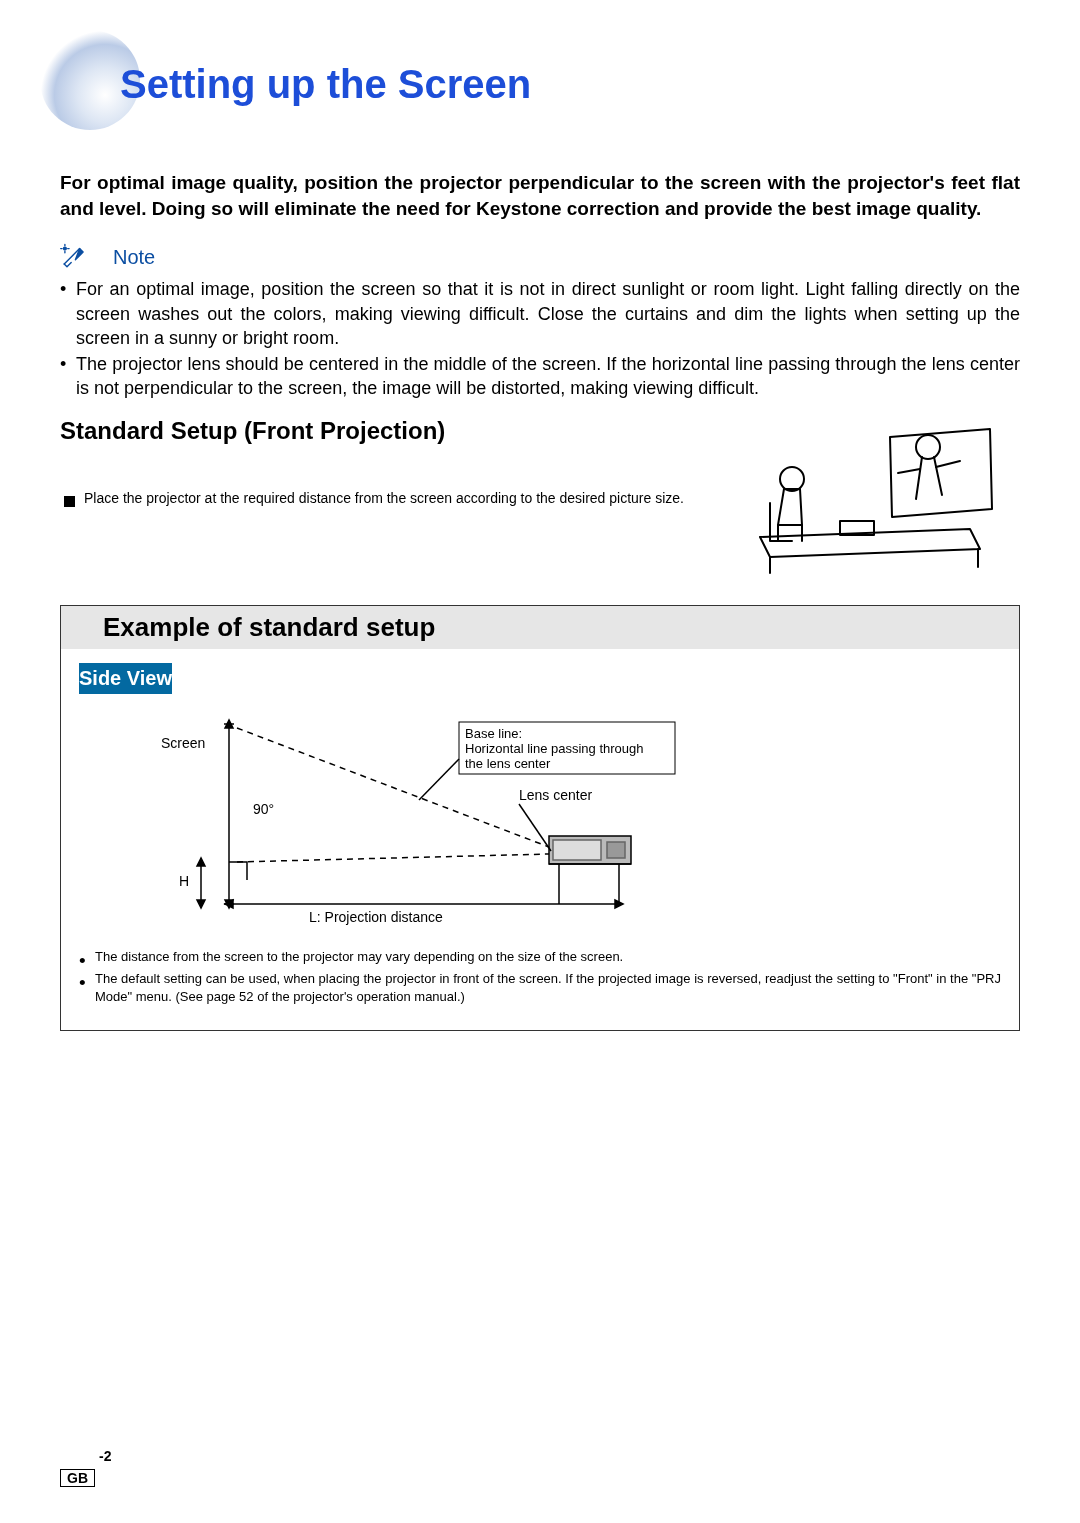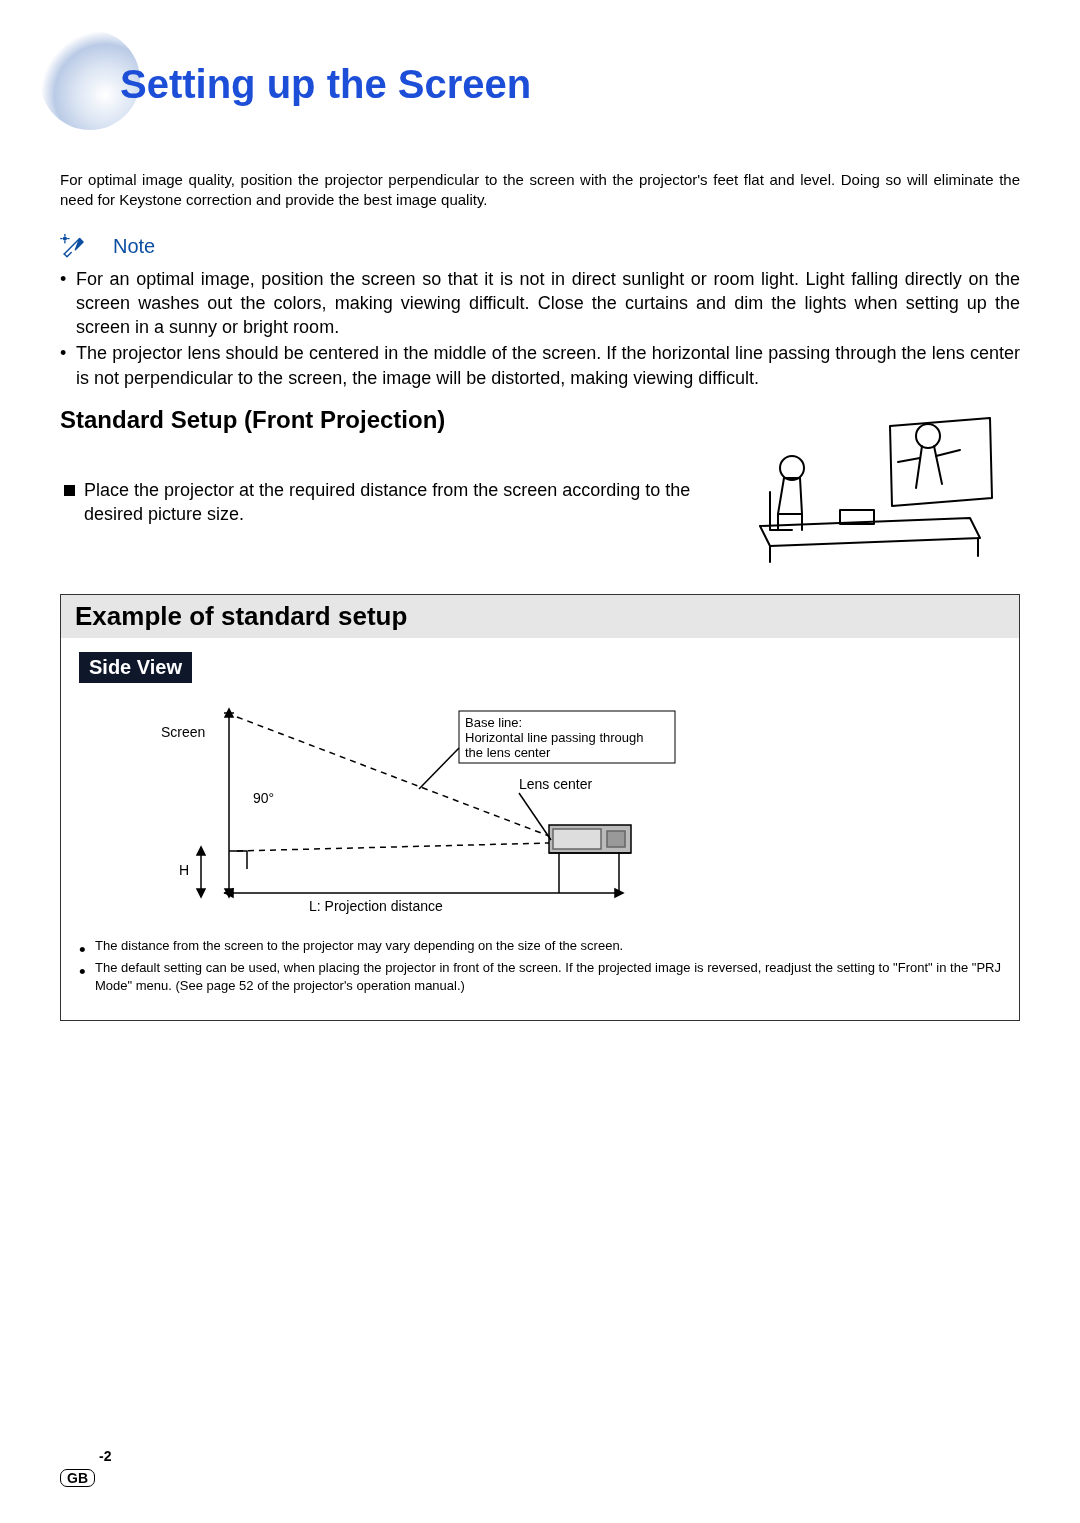--- a/index.html
+++ b/index.html
@@ -11,57 +11,57 @@
     position: absolute; left: -20px; top: -10px; width: 100px; height: 100px;
     background: radial-gradient(circle at 65% 65%, rgba(255,255,255,0) 0%, rgba(180,200,230,0.45) 30%, rgba(130,160,210,0.55) 55%, rgba(255,255,255,0) 70%);
     border-radius: 50%;
   }
   .page-title {
     position: absolute; left: 60px; top: 22px;
     font-size: 40px; font-weight: bold; color: #1d4ed8;
     font-family: Arial, Helvetica, sans-serif;
   }
 
-  .intro-bold { font-size: 15px; font-weight: normal; text-align: justify; line-height: 1.35; }
+  .intro-bold { font-size: 19px; font-weight: bold; text-align: justify; line-height: 1.35; }
 
   .note-row { display:flex; align-items:center; gap:25px; margin-top:22px; margin-bottom:6px; }
   .note-icon-svg { width:28px; height:28px; flex-shrink:0; }
   .note-word { color:#0b4ea2; font-size:20px; }
 
   .bullets { list-style:none; padding-left:0; font-size:18px; line-height:1.35; text-align:justify; }
   .bullets li { position:relative; padding-left:16px; margin-bottom:2px; }
   .bullets li::before { content:"•"; position:absolute; left:0; top:0; font-size:18px; }
 
   .two-col { display:flex; gap:4px; margin-top:16px; }
   .two-col .left { flex:1; }
   .two-col .right { width:310px; display:flex; align-items:flex-start; justify-content:center; }
 
   .sub-heading { font-size:24px; font-weight:bold; margin-bottom:6px; }
-  .sq-bullets { list-style:none; padding-left:0; font-size:18px; line-height:1.35;margin-top:44px; }
+  .sq-bullets { list-style:none; padding-left:0; font-size:14px; line-height:1.35;margin-top:44px; }
   .sq-bullets li { position:relative; padding-left:24px; }
   .sq-bullets li::before { content:""; position:absolute; left:4px; top:7px; width:11px; height:11px; background:#000; }
 
   .people-svg { width:290px; height:160px; }
 
   .example-box { border:1px solid #333; margin-top:28px; }
   .example-title-wrap { background:#e6e6e6; padding:6px 14px; }
-  .example-title { font-size:26px; font-weight:bold; }
+  .example-title { font-size:26px; font-weight:bold;margin-left:28px; }
   .example-body { padding:14px 18px 20px 18px; }
-  .side-view-label { display:inline-block; background:#0f172a; color:#fff; font-size:20px; font-weight:bold; padding:4px 10px; margin-bottom:6px; }
+  .side-view-label { display:inline-block; background:#0369a1; color:#fff; font-size:20px; font-weight:bold; padding:4px 0; margin-bottom:6px; }
 
   .diagram-wrap { display:flex; justify-content:flex-start; margin:4px 0 14px 0; }
   .diagram-svg { width:640px; height:230px; }
 
   .example-bullets { list-style:none; padding-left:0; font-size:13px; line-height:1.4; text-align:justify; }
   .example-bullets li { position:relative; padding-left:16px; margin-bottom:4px; }
   .example-bullets li::before { content:"•"; position:absolute; left:0; top:0; font-size:19px; }
   .pg-ref { font-weight:normal; }
 
   .footer { position:absolute; left:60px; bottom:36px; display:flex; align-items:center; gap:4px; }
-  .gb-pill { border:1px solid #000; border-radius:7px; padding:0 6px; font-size:14px; font-weight:bold; display:inline-flex; align-items:center; height:18px;margin-top:44px; }
+  .gb-pill { border:1px solid #000; border-radius:0; padding:0 6px; font-size:14px; font-weight:bold; display:inline-flex; align-items:center; height:18px;margin-top:44px; }
   .pg-num { font-size:14px; font-weight:bold; }
 </style>
 </head>
 <body>
 
 <div class="page">
 
   <div class="header-block">
     <div class="header-circle"></div>
     <div class="page-title">Setting up the Screen</div>

